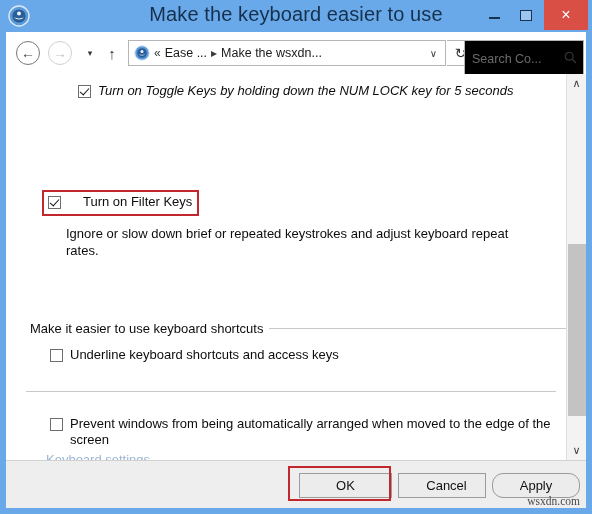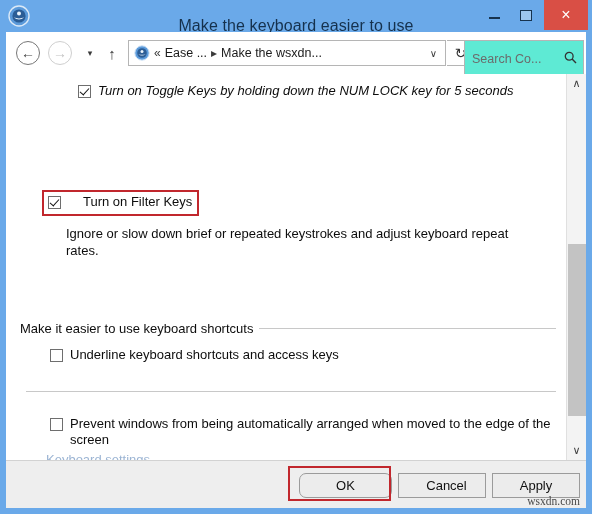--- a/index.html
+++ b/index.html
@@ -31,24 +31,24 @@
     height: 32px;
     background: #6aa9e9;
   }
   #app-icon {
     position: absolute;
     left: 8px; top: 5px;
     width: 22px; height: 22px;
   }
   #window-title {
     position: absolute;
-    left: 0; top: 17px;
+    left: 0; top: 3px;
     width: 592px;
     text-align: center;
-    font-size: 16px;
+    font-size: 20px;
     color: #15314d;
     letter-spacing: 0.1px;
     white-space: nowrap;
   }
   .wincontrol {
     position: absolute;
     top: 0;
     height: 30px;
     width: 32px;
     display: flex;
@@ -162,21 +162,21 @@
     background: #ffffff;
     box-sizing: border-box;
     display: flex; align-items: center; justify-content: center;
     color: #333; font-size: 14px;
   }
   #searchbox {
     position: absolute;
     left: 458px; top: 8px;
     width: 120px; height: 38px;
     border: 1px solid #b5b5b5;
-    background: #5eead4;
+    background: #000000;
     box-sizing: border-box;
     display: flex; align-items: center;
   }
   #search-placeholder {
     font-size: 12.5px;
     color: #6b6b6b;
     margin-left: 7px;
     white-space: nowrap;
   }
   #search-icon {
@@ -318,23 +318,23 @@
     background: #ececec;
     border: 1px solid #9b9b9b;
     box-sizing: border-box;
     display: flex;
     align-items: center;
     justify-content: center;
     font-size: 13px;
     color: #111;
     cursor: pointer;
   }
-  #btn-ok    { left: 293px; width: 93px; border-radius: 7px; }
+  #btn-ok    { left: 293px; width: 93px; }
   #btn-cancel{ left: 392px; width: 88px; padding-left: 9px; }
-  #btn-apply { left: 486px; width: 88px; }
+  #btn-apply { left: 486px; width: 88px; border-radius: 11px; }
 
   #ok-highlight {
     position: absolute;
     left: 288px; top: 466px;
     width: 103px; height: 35px;
     border: 2.5px solid #c1272d;
     box-sizing: border-box;
     pointer-events: none;
   }
 
@@ -439,21 +439,21 @@
 
       <div class="chk-row" style="left:42px; top:120px; width:200px;gap:15px;">
         <span class="checkbox checked"></span>
         <span class="chk-label">Turn on Filter Keys</span>
       </div>
       <div id="filter-highlight"></div>
 
       <div class="desc-text" style="left:60px; top:151px; width:470px;">Ignore or slow down brief or repeated keystrokes and adjust keyboard repeat rates.</div>
 
 
-      <div class="section-head" style="left:14px; top:247px; width:536px;">
+      <div class="section-head" style="left:24px; top:247px; width:536px;">
         <span class="sh-text">Make it easier to use keyboard shortcuts</span>
         <span class="sh-rule"></span>
       </div>
 
       <div class="chk-row" style="left:44px; top:273px; width:450px;">
         <span class="checkbox"></span>
         <span class="chk-label">Underline keyboard shortcuts and access keys</span>
       </div>
 
       <div class="section-head" style="left:14px; top:317px; width:536px;">

